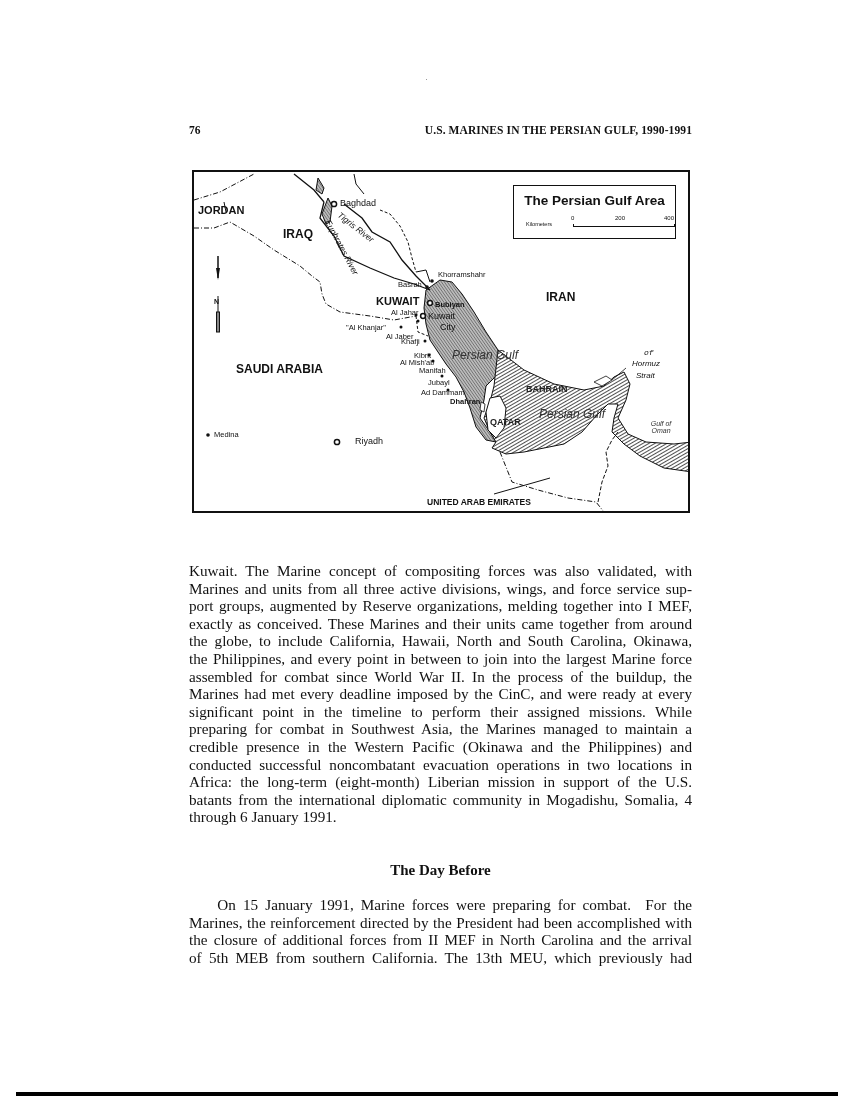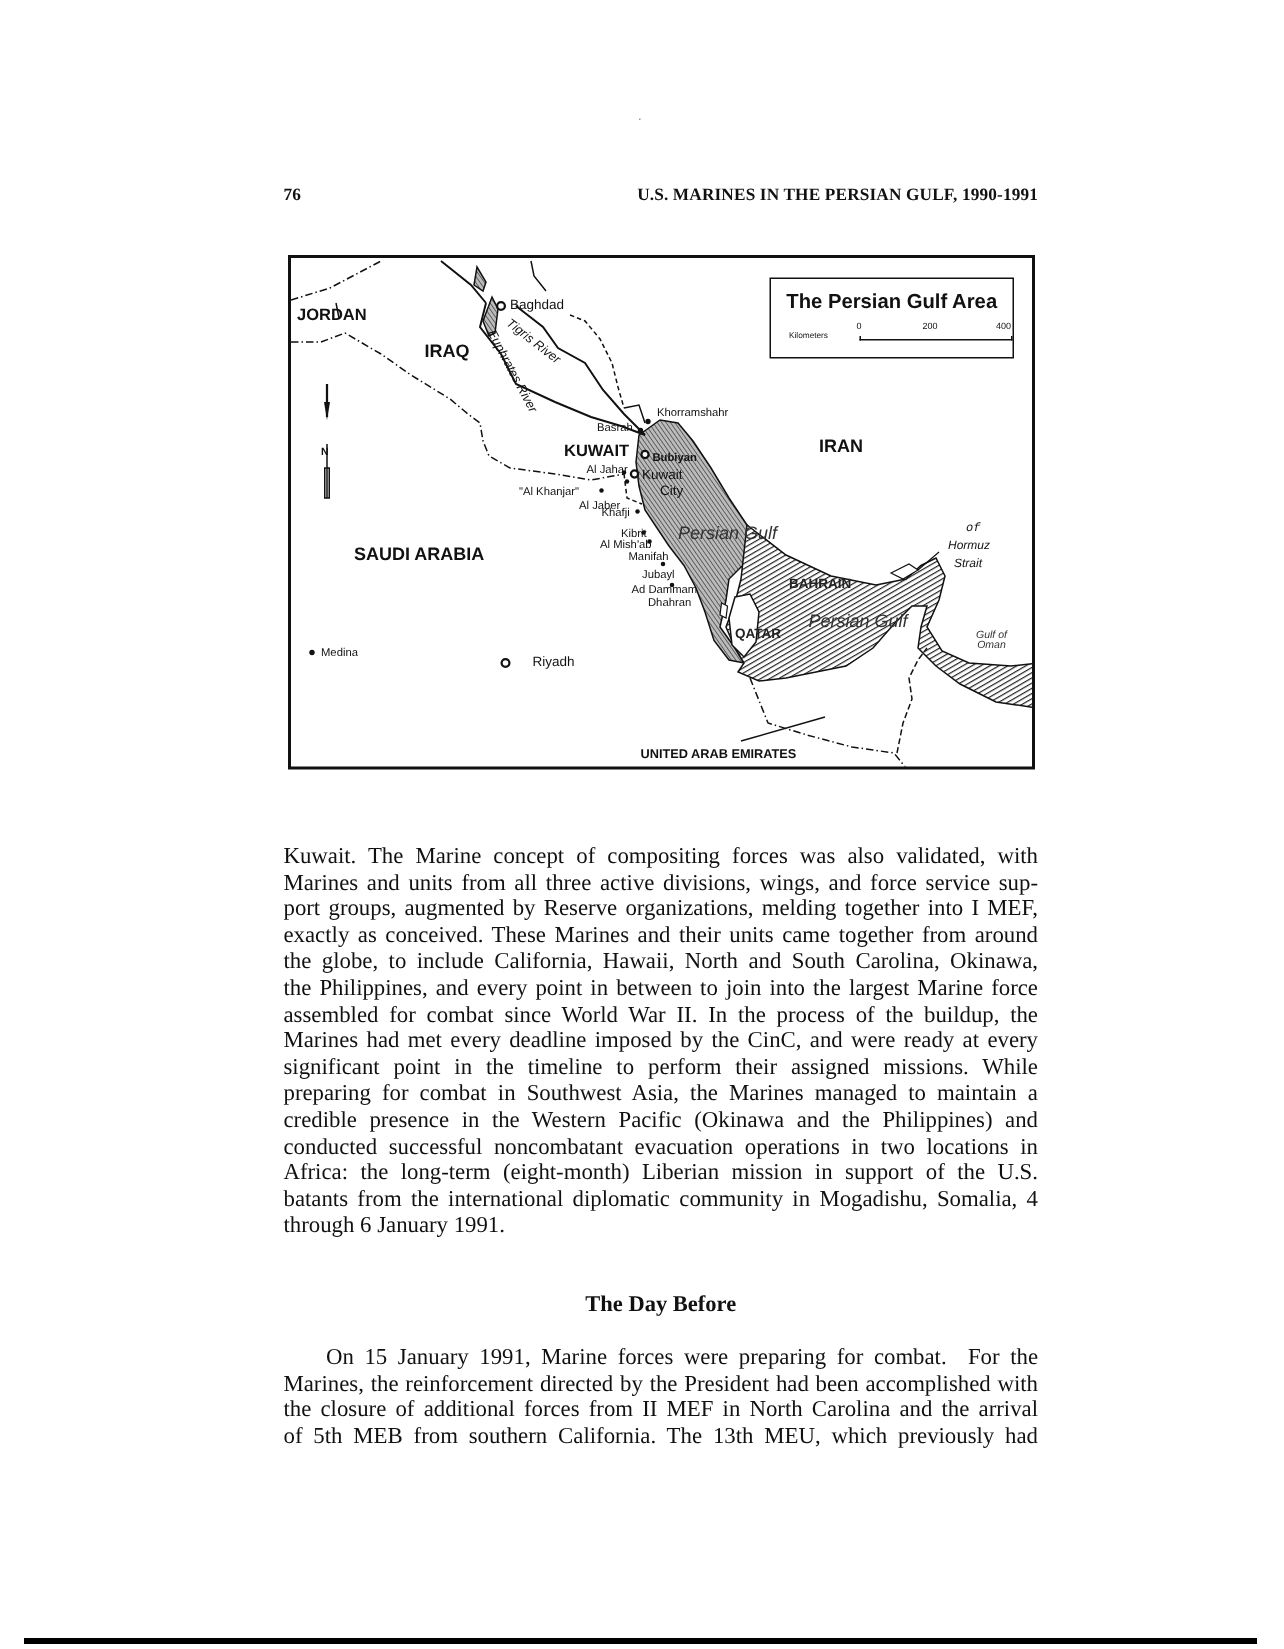--- a/index.html
+++ b/index.html
@@ -142,21 +142,21 @@
   <div class="lbl" style="left:246px;top:150px;font-size:9px;">City</div>
   <div class="lbl city" style="left:197px;top:136px;">Al Jahar</div>
   <div class="lbl city" style="left:192px;top:143px;margin-top:17px;">Al Jaber</div>
   <div class="lbl city" style="left:152px;top:151px;">"Al Khanjar"</div>
   <div class="lbl city" style="left:207px;top:165px;">Khafji</div>
   <div class="lbl city" style="left:220px;top:179px;">Kibrit</div>
   <div class="lbl city" style="left:206px;top:186px;">Al Mish'ab</div>
   <div class="lbl city" style="left:225px;top:194px;">Manifah</div>
   <div class="lbl city" style="left:234px;top:206px;">Jubayl</div>
   <div class="lbl city" style="left:227px;top:216px;">Ad Dammam</div>
-  <div class="lbl city" style="left:238px;top:225px;">Dhahran</div>
+  <div class="lbl city" style="left:256px;top:225px;font-weight:bold;">Dhahran</div>
   <div class="lbl city" style="left:20px;top:258px;">Medina</div>
   <div class="lbl cityb" style="left:161px;top:264px;">Riyadh</div>
 </div>
 
 <div class="body-text" style="top:562px;">
   <span class="line">Kuwait.  The Marine concept of compositing forces was also validated, with</span>
   <span class="line">Marines and units from all three active divisions, wings, and force service sup-</span>
   <span class="line">port groups, augmented by Reserve organizations, melding together into I MEF,</span>
   <span class="line">exactly as conceived.  These Marines and their units came together from around</span>
   <span class="line">the globe, to include California, Hawaii, North and South Carolina, Okinawa,</span>

